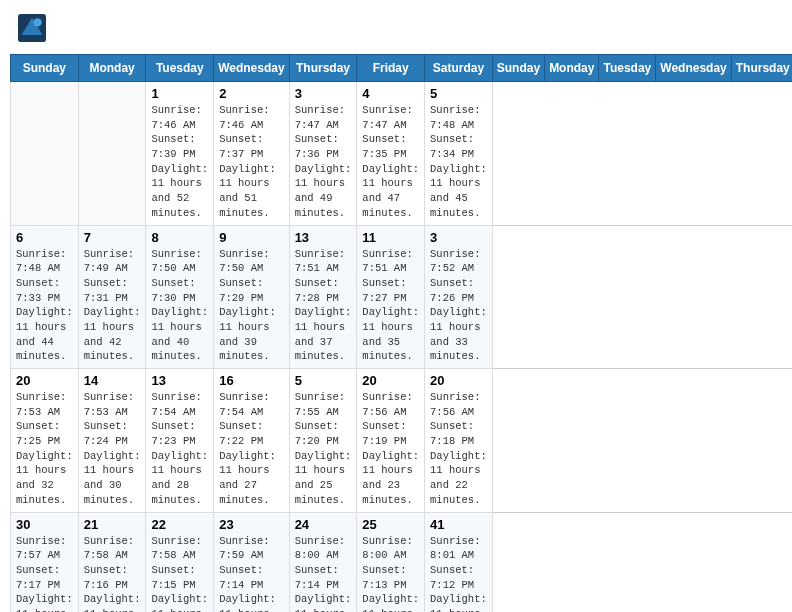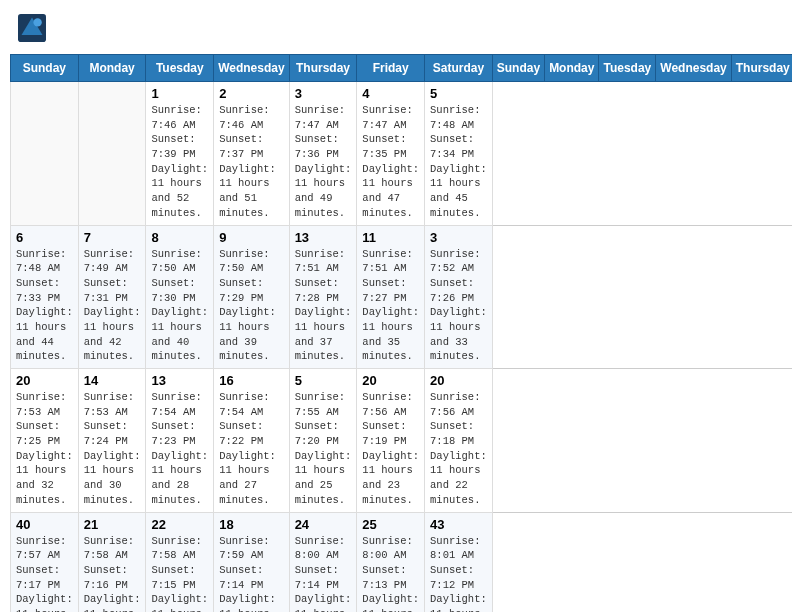--- a/index.html
+++ b/index.html
@@ -205,42 +205,42 @@
           <span class="day-num">20</span>
           <div class="day-info">Sunrise: 7:56 AM<br>Sunset: 7:19 PM<br>Daylight: 11 hours and 23 minutes.</div>
         </td>
         <td>
           <span class="day-num">20</span>
           <div class="day-info">Sunrise: 7:56 AM<br>Sunset: 7:18 PM<br>Daylight: 11 hours and 22 minutes.</div>
         </td>
       </tr>
       <tr>
         <td>
-          <span class="day-num">40</span>
+          <span class="day-num">30</span>
           <div class="day-info">Sunrise: 7:57 AM<br>Sunset: 7:17 PM<br>Daylight: 11 hours and 20 minutes.</div>
         </td>
         <td>
           <span class="day-num">21</span>
           <div class="day-info">Sunrise: 7:58 AM<br>Sunset: 7:16 PM<br>Daylight: 11 hours and 18 minutes.</div>
         </td>
         <td>
           <span class="day-num">22</span>
           <div class="day-info">Sunrise: 7:58 AM<br>Sunset: 7:15 PM<br>Daylight: 11 hours and 17 minutes.</div>
         </td>
         <td>
-          <span class="day-num">18</span>
+          <span class="day-num">23</span>
           <div class="day-info">Sunrise: 7:59 AM<br>Sunset: 7:14 PM<br>Daylight: 11 hours and 15 minutes.</div>
         </td>
         <td>
           <span class="day-num">24</span>
           <div class="day-info">Sunrise: 8:00 AM<br>Sunset: 7:14 PM<br>Daylight: 11 hours and 13 minutes.</div>
         </td>
         <td>
           <span class="day-num">25</span>
           <div class="day-info">Sunrise: 8:00 AM<br>Sunset: 7:13 PM<br>Daylight: 11 hours and 12 minutes.</div>
         </td>
         <td>
-          <span class="day-num">43</span>
+          <span class="day-num">41</span>
           <div class="day-info">Sunrise: 8:01 AM<br>Sunset: 7:12 PM<br>Daylight: 11 hours and 10 minutes.</div>
         </td>
       </tr>
     </tbody>
 </table>
 
 </body></html>

